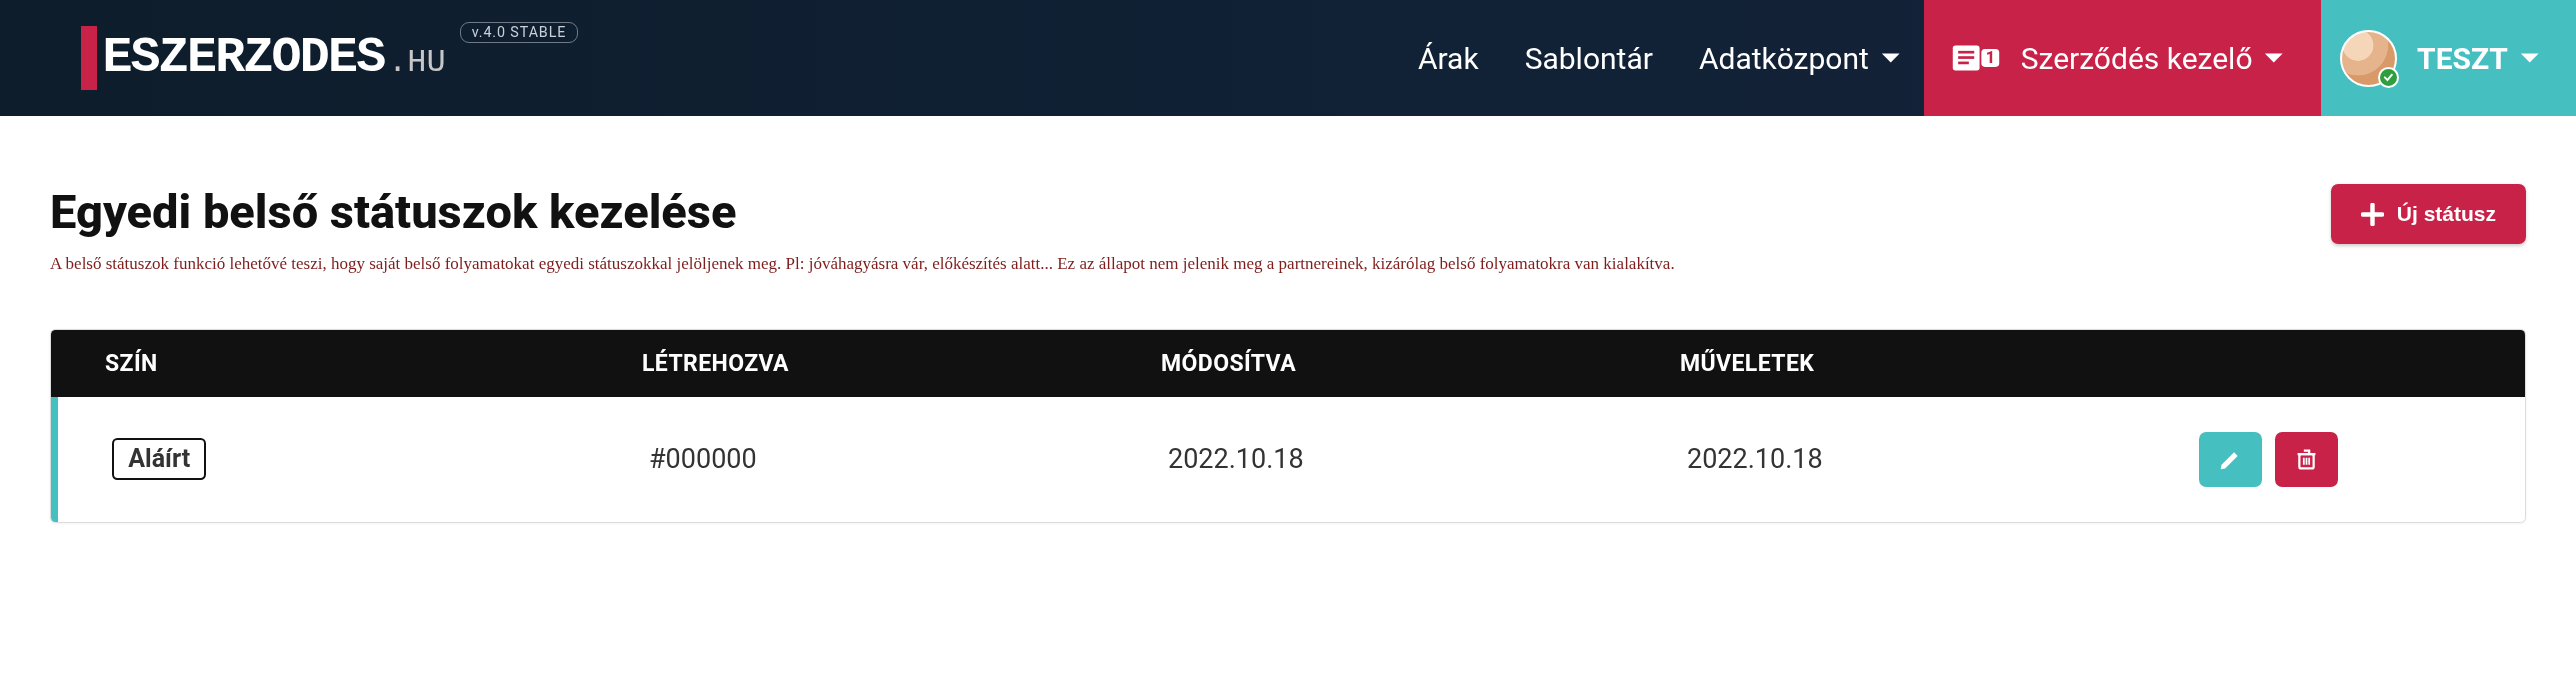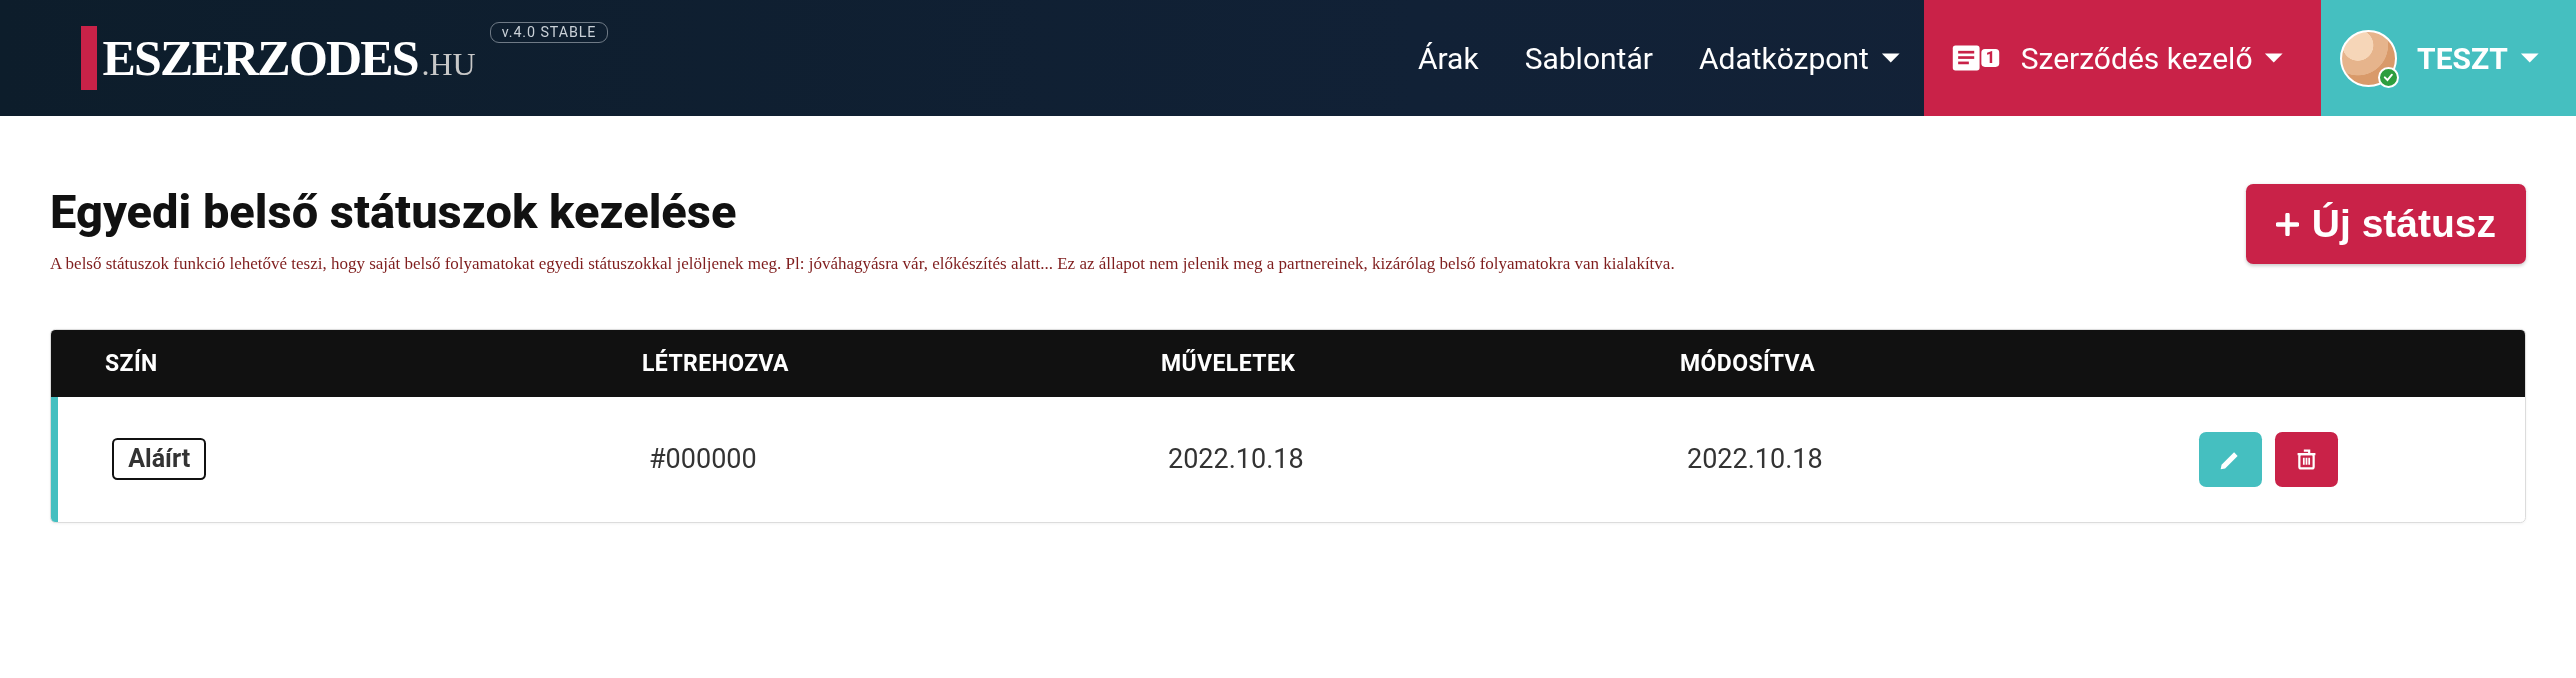--- a/index.html
+++ b/index.html
@@ -23,21 +23,21 @@
     align-items: center;
     padding-left: 81px;
   }
   .logo-bar {
     width: 16px;
     height: 64px;
     background: #c92248;
     margin-right: 5.4px;
   }
   .logo-text {
-    font-family: Liberation Serif, serif;
+    font-family: Liberation Mono, monospace;
     font-weight: 800;
     font-stretch: condensed;
     letter-spacing: -1.8px;
     font-size: 50px;
     line-height: 1;
     display: flex;
     align-items: baseline;
   }
   .logo-hu {
     font-size: 32px;
@@ -146,21 +146,21 @@
     line-height: 1.4;
     font-family: Liberation Serif, serif;
   }
   .new-btn {
     margin-left: auto;
     background: #c92248;
     color: #fff;
     border: none;
     border-radius: 7.2px;
     padding: 18px 30px;
-    font-size: 39px;
+    font-size: 21px;
     font-weight: 700;
     display: flex;
     align-items: center;
     gap: 12.5px;
     cursor: pointer;
     box-shadow: 0 1.8px 3.6px rgba(0,0,0,.2);
   }
 
   
   .table {
@@ -292,22 +292,22 @@
           </svg>
       </span>
       <span>Új státusz</span>
     </button>
   </div>
 
   <div class="table">
     <div class="thead">
       <div class="th">SZÍN</div>
       <div class="th">LÉTREHOZVA</div>
+      <div class="th">MÓDOSÍTVA</div>
       <div class="th">MŰVELETEK</div>
-      <div class="th">MÓDOSÍTVA</div>
     </div>
 
     <div class="trow">
       <div class="td">
         <span class="status-pill">Aláírt</span>
       </div>
       <div class="td">#000000</div>
       <div class="td">2022.10.18</div>
       <div class="td">2022.10.18</div>
       <div class="td action-btns">

